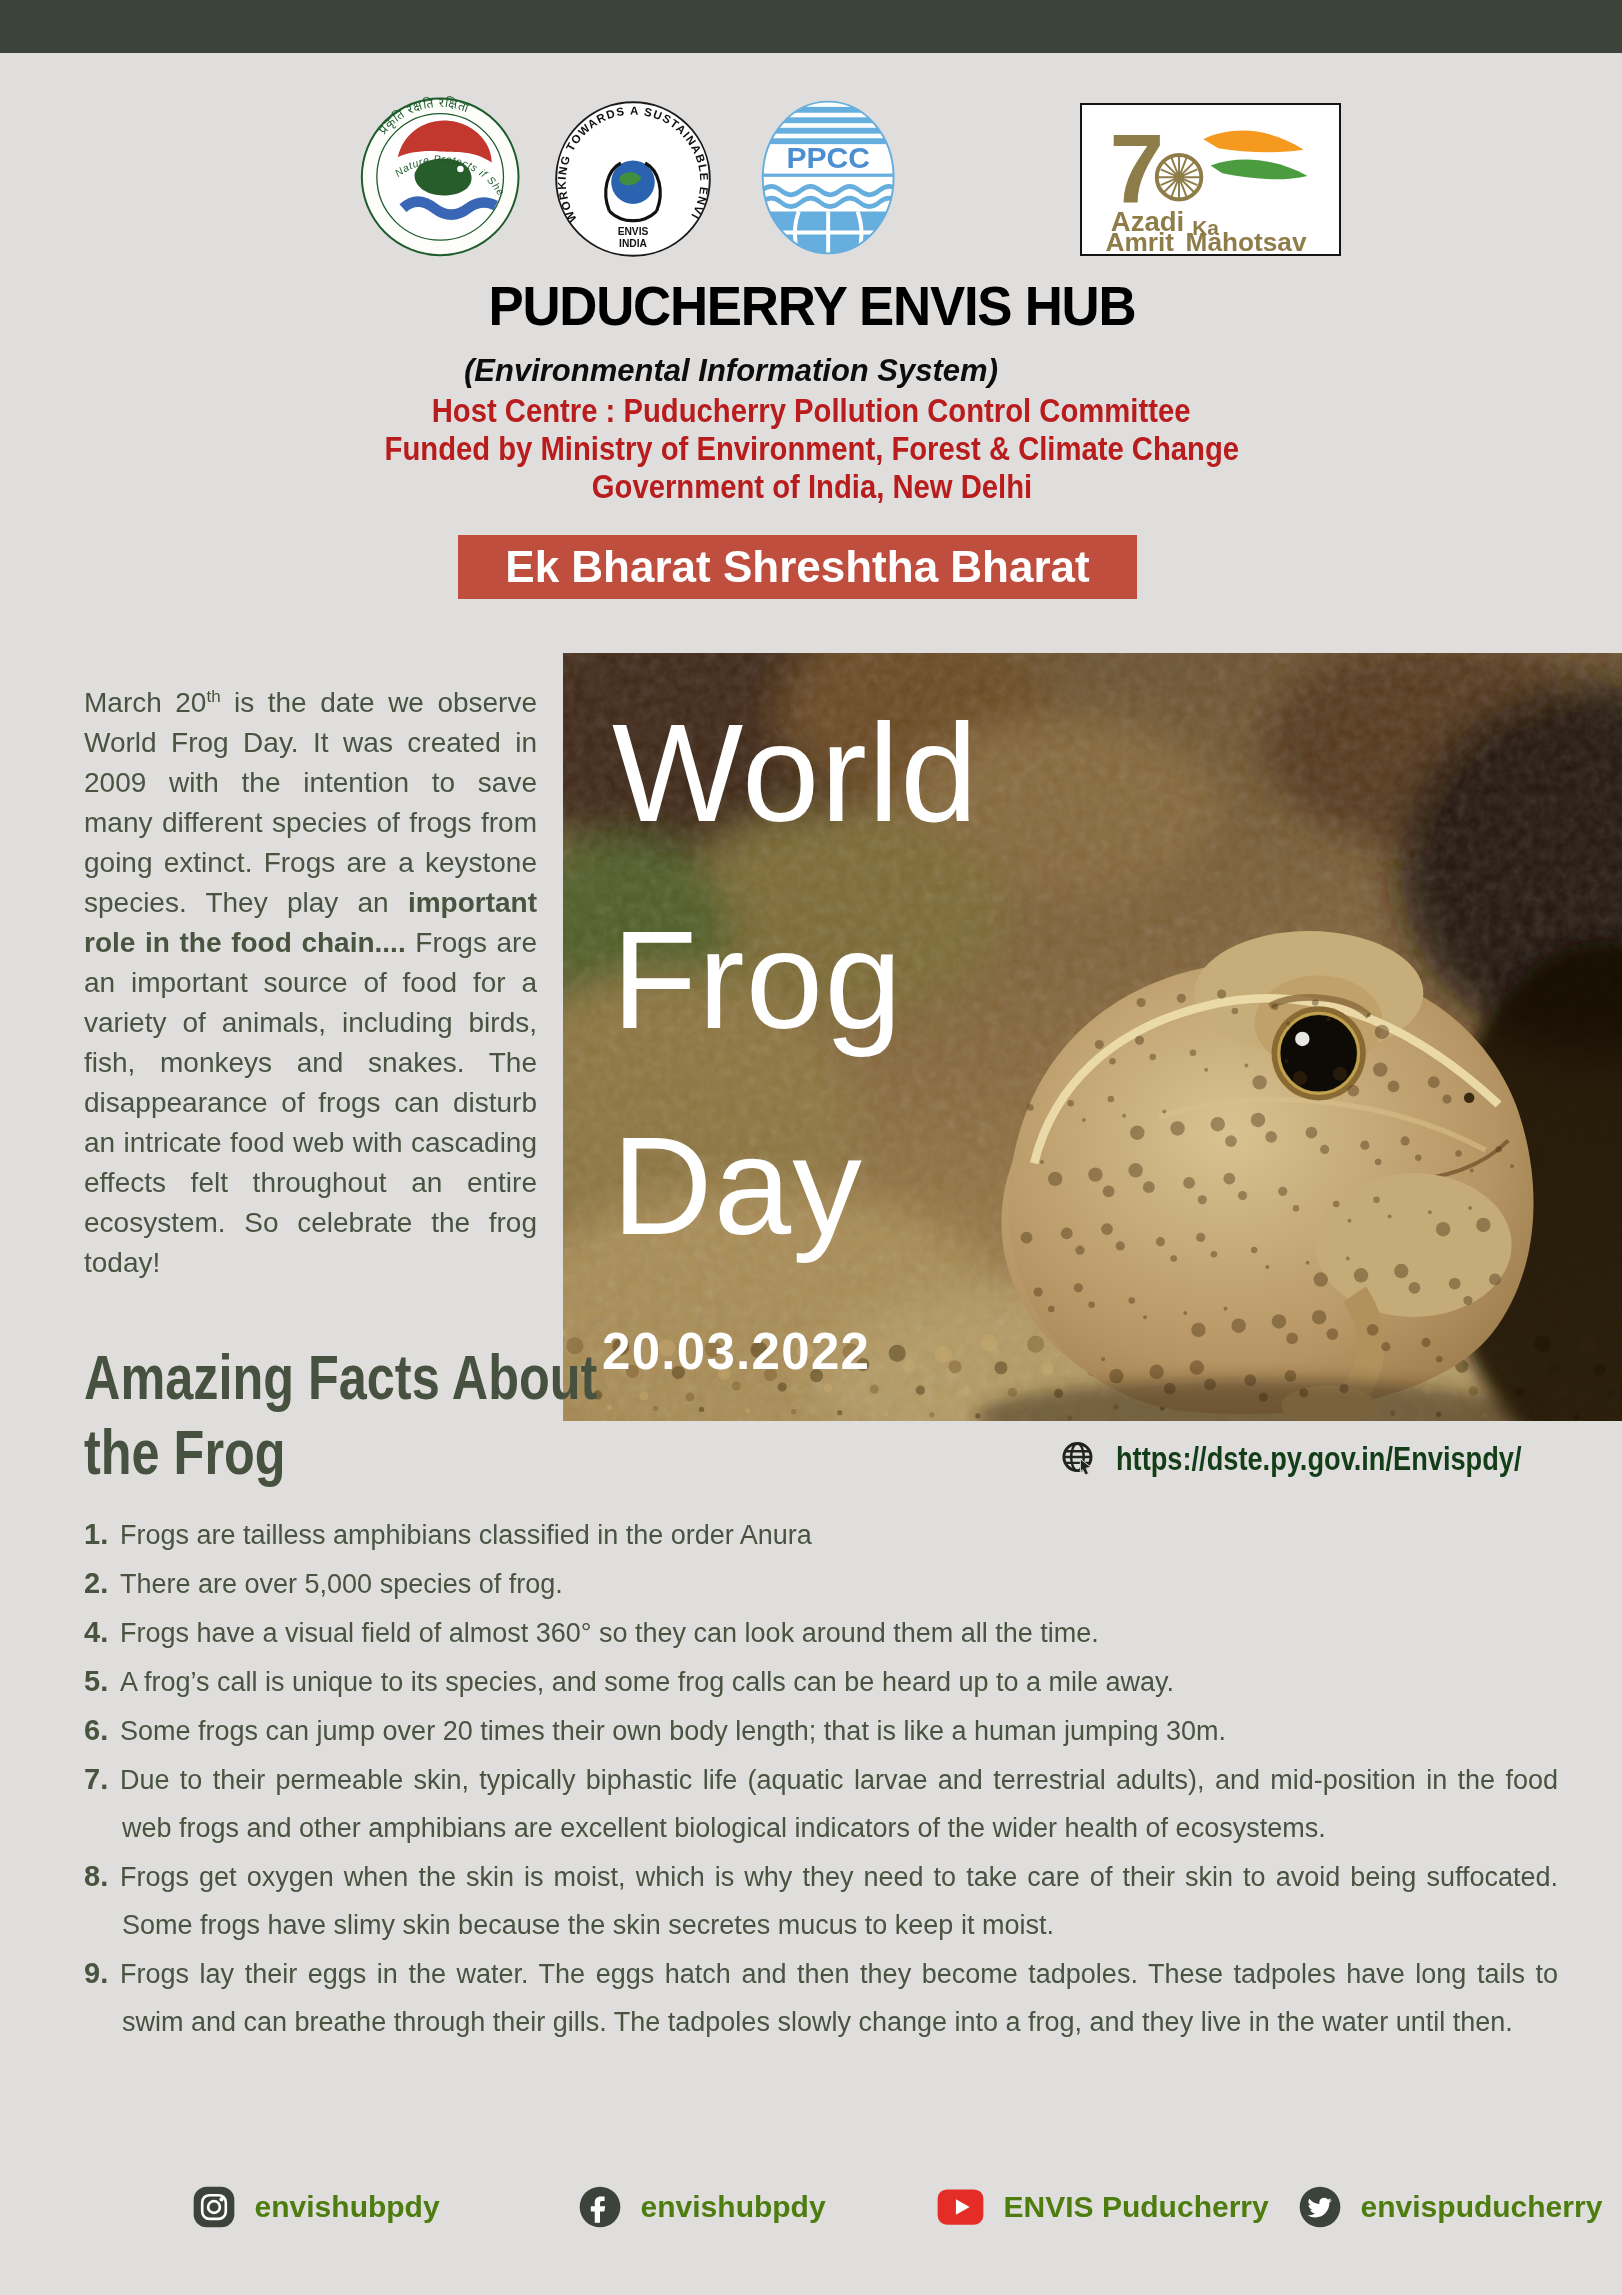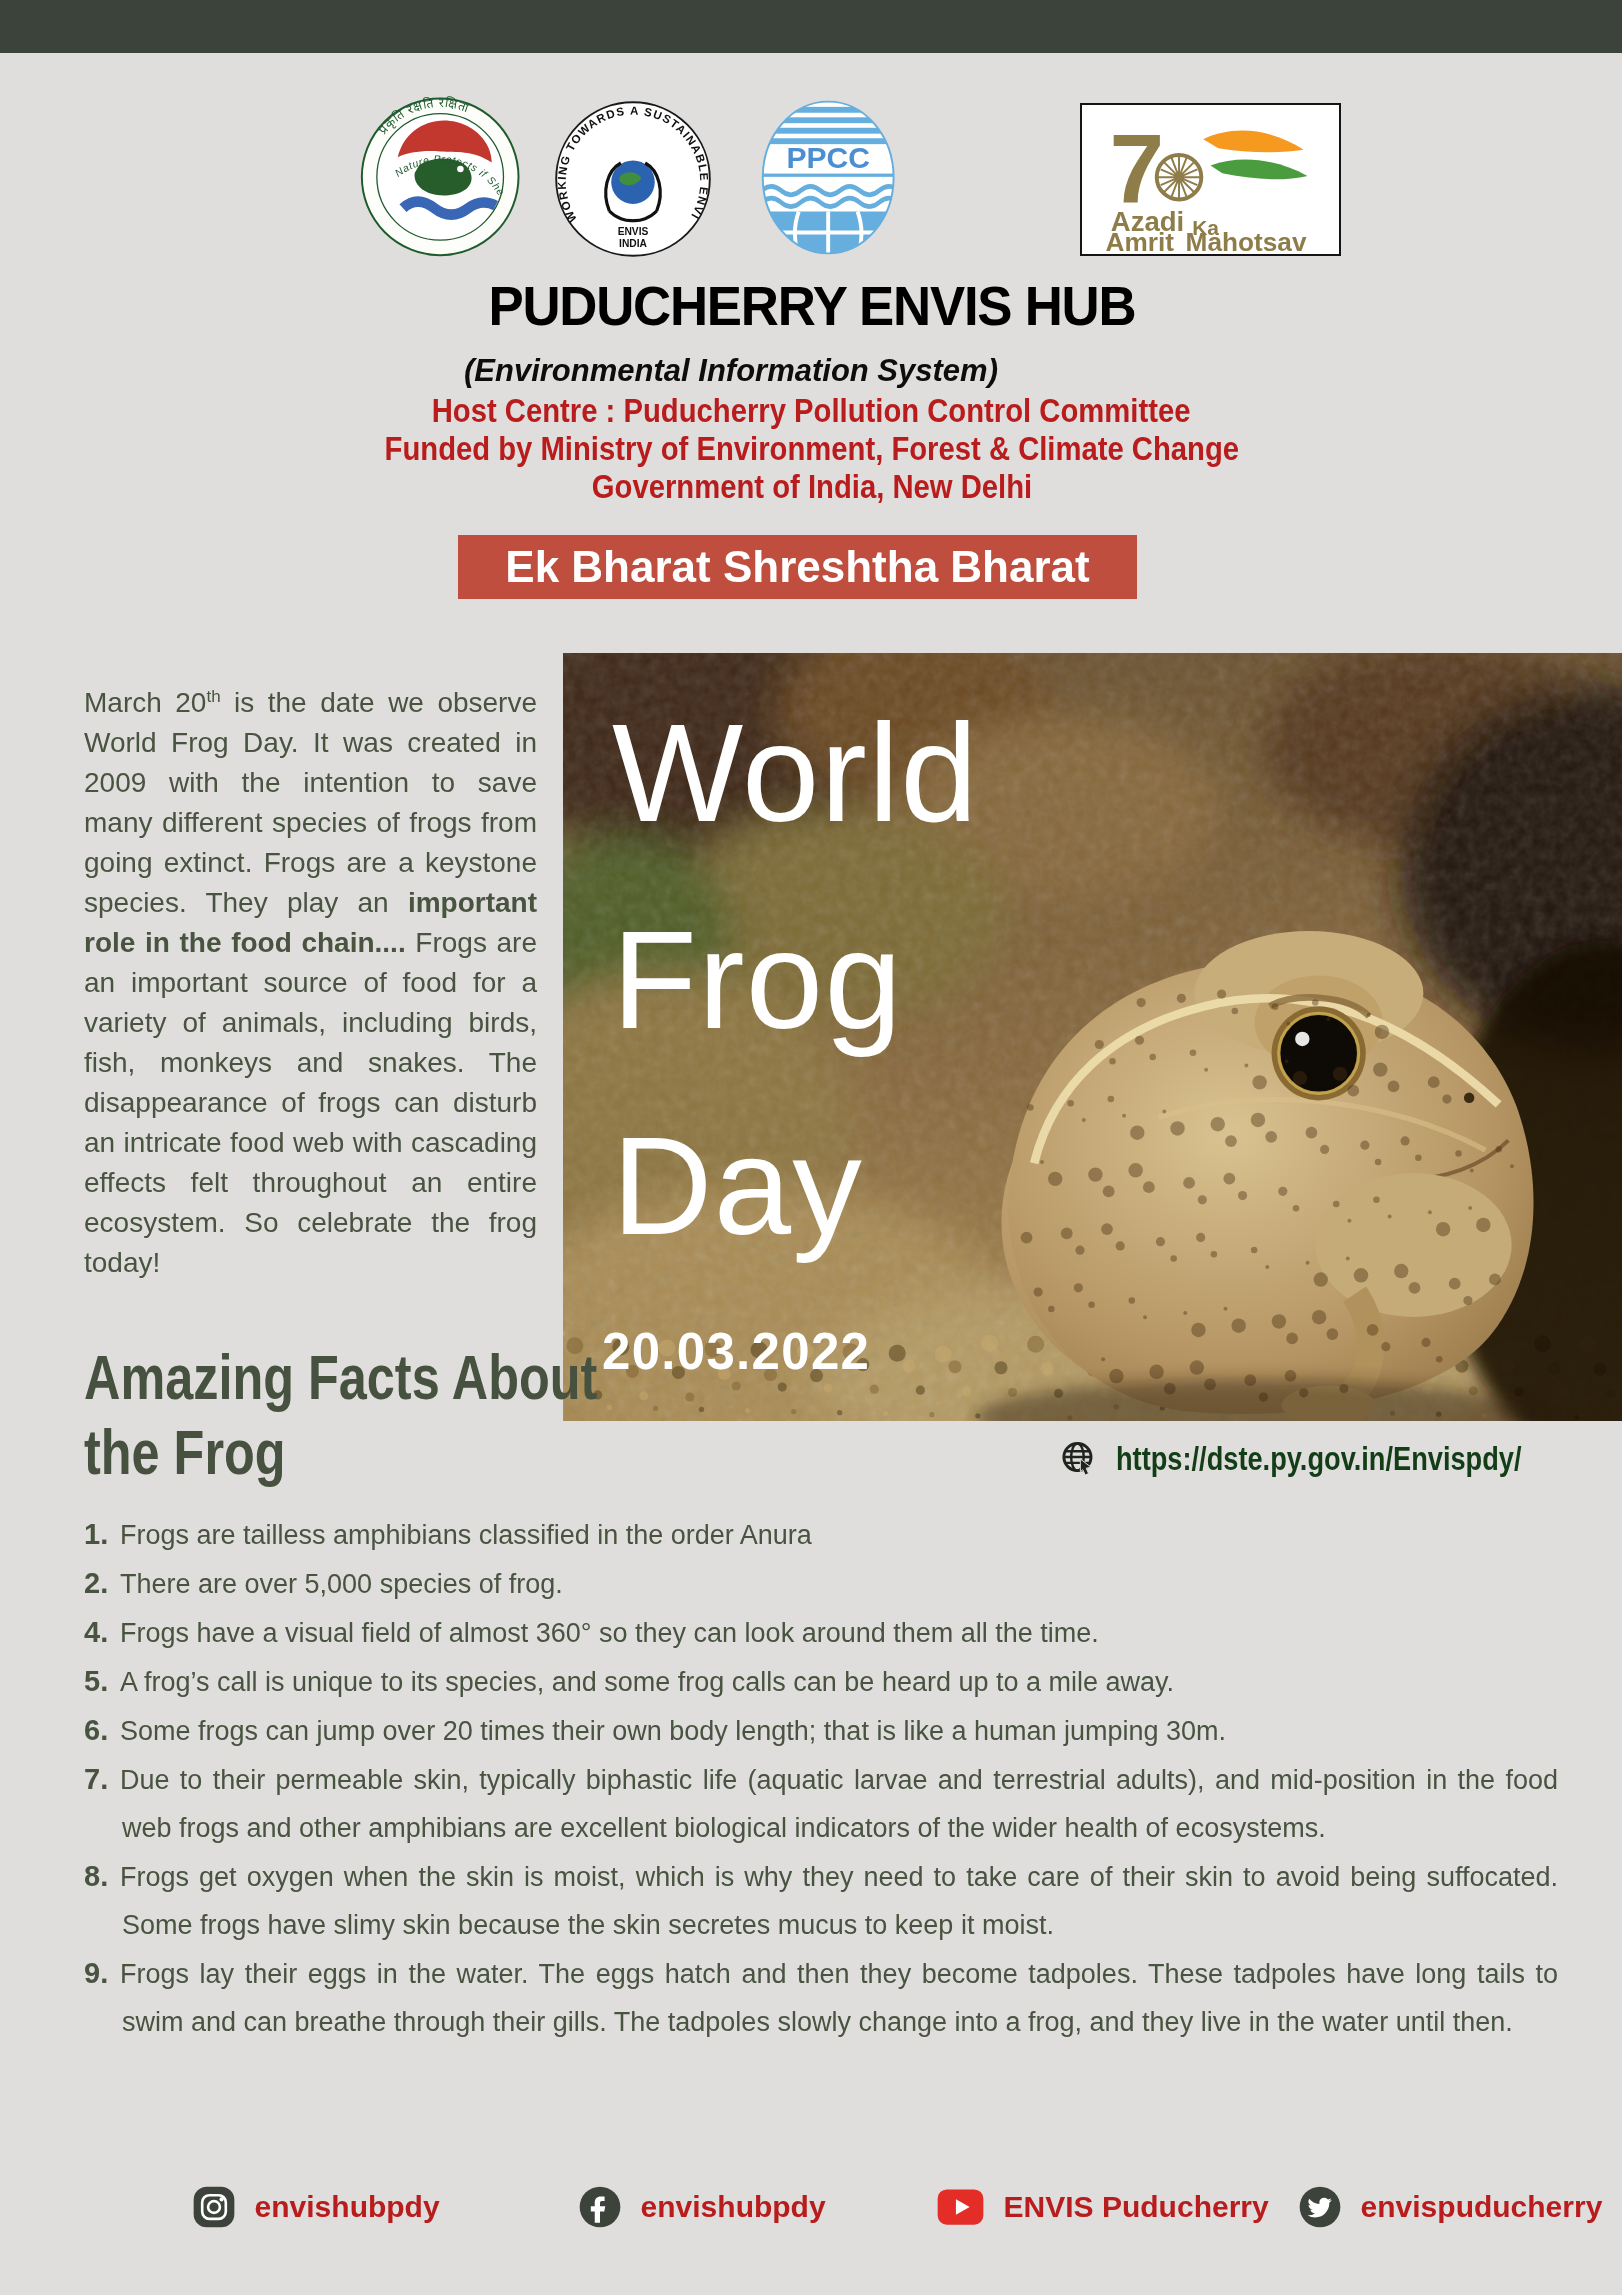--- a/index.html
+++ b/index.html
@@ -43,21 +43,21 @@
 
   .site{left:1060px;top:1432px;width:563px;height:52px;display:flex;align-items:center;gap:18.3px;}
   .site .url{font-size:34px;font-weight:700;color:#123d17;white-space:nowrap;
              transform:scaleX(.8);transform-origin:left center;}
 
   .facts{left:84px;top:1510px;width:1474px;font-size:27px;line-height:48px;color:#485340;}
   .fact{padding-left:38px;text-indent:-38px;text-align:justify;}
   .fact b{font-weight:700;font-size:29px;margin-right:11.8px;}
 
   .foot{top:2184px;height:46px;display:flex;align-items:center;gap:19.6px;}
-  .foot .lbl{font-size:30px;font-weight:700;color:#b91c1c;white-space:nowrap;}
+  .foot .lbl{font-size:30px;font-weight:700;color:#4d7c0f;white-space:nowrap;}
   .f-ig{left:193px;} .f-fb{left:579px;} .f-yt{left:937px;align-items:center;} .f-tw{left:1299px;}
 
   svg text{font-family:"Liberation Sans",sans-serif;}
 </style>
 </head>
 <body>
 
 <div id="page">
 
   <div class="abs topbar"></div>

